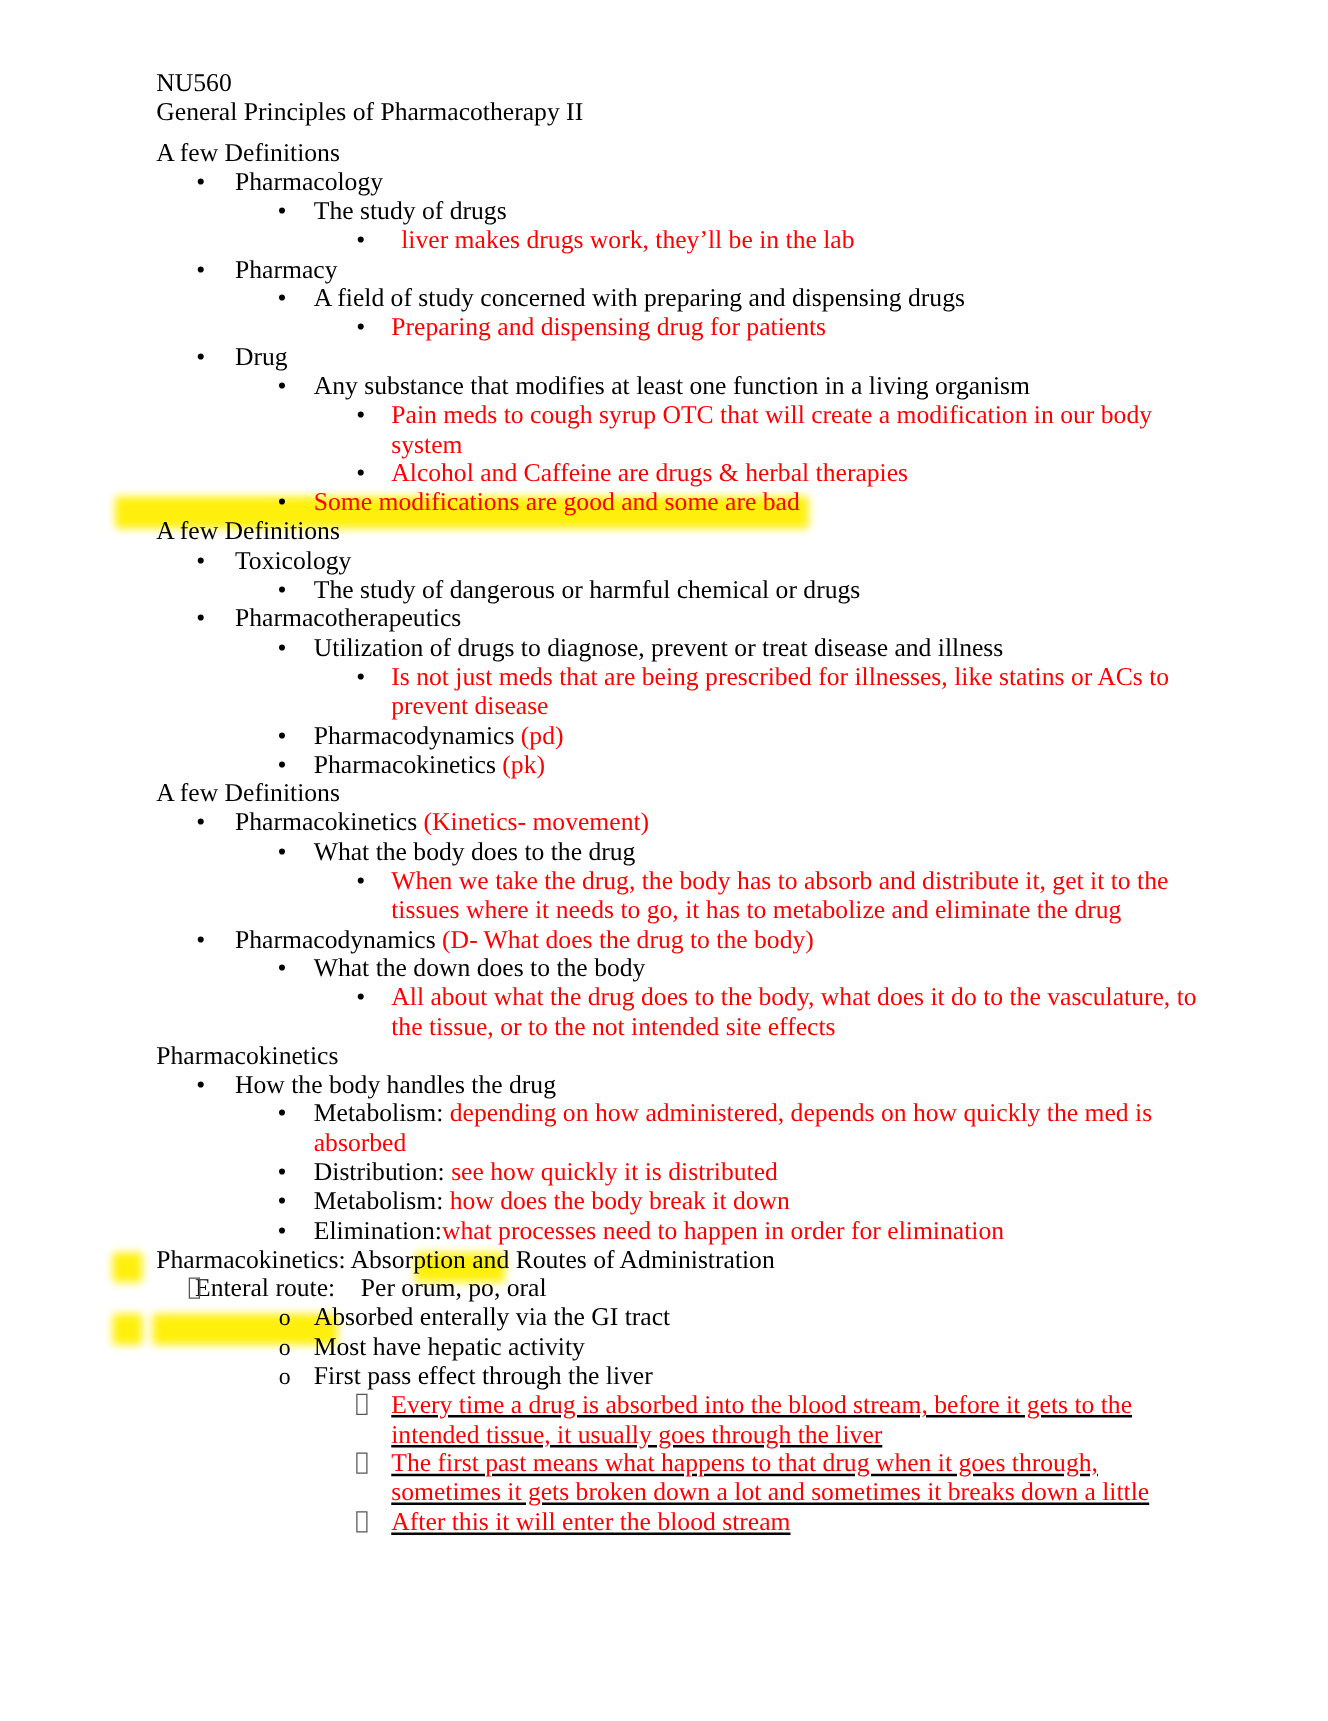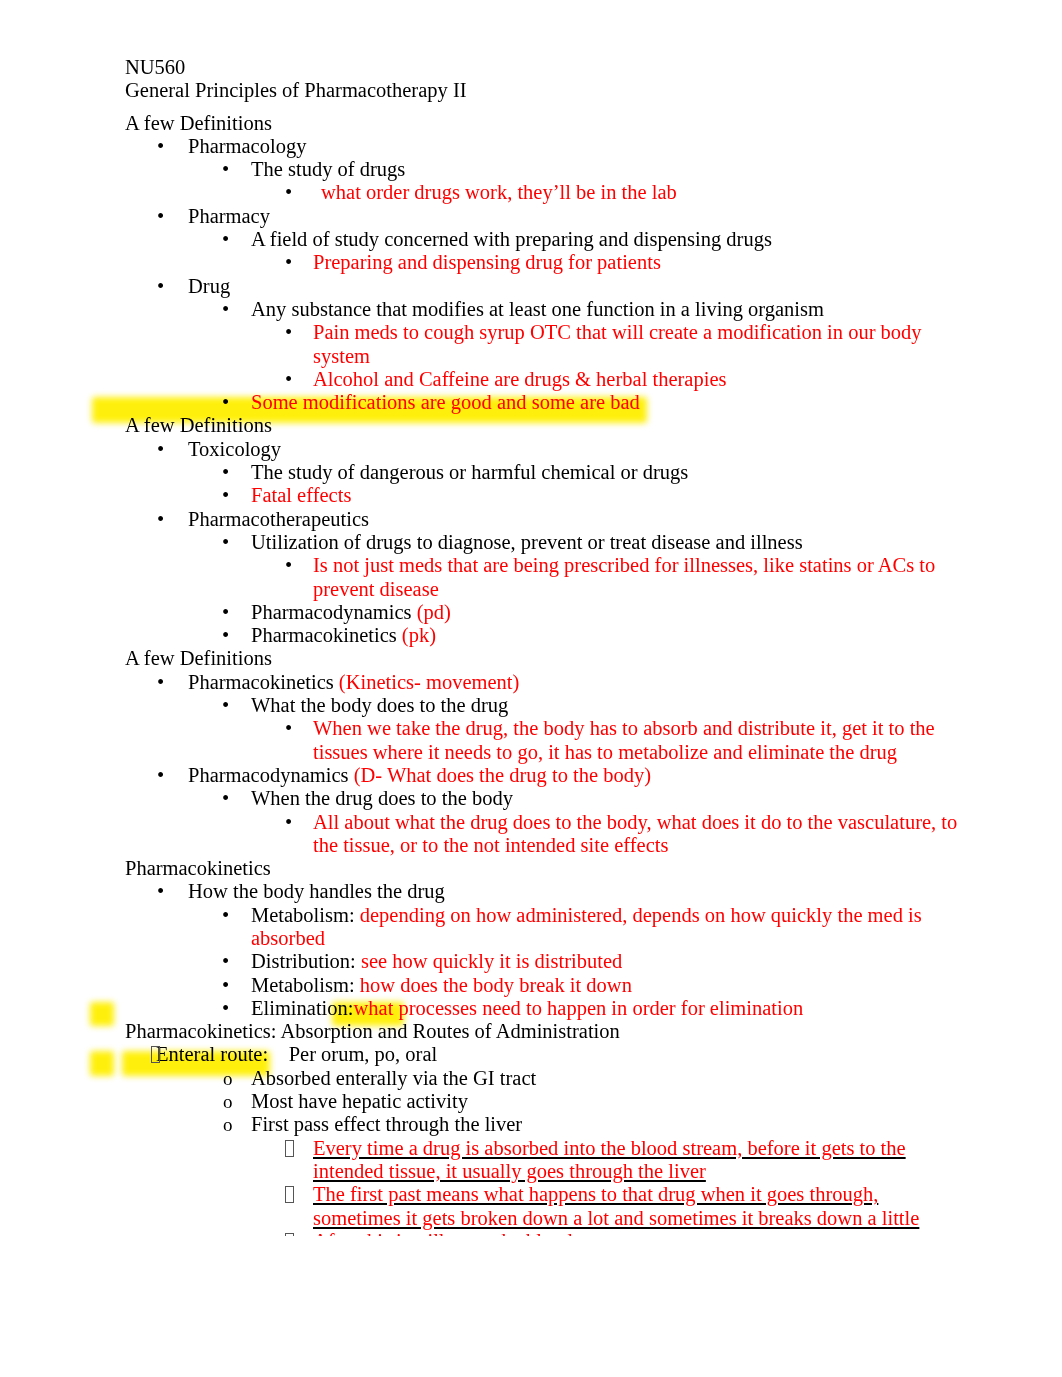--- a/index.html
+++ b/index.html
@@ -146,21 +146,21 @@
     <div class="row l1">
       <span class="bullet dot"></span>
       <span class="txt blk">Pharmacology</span>
     </div>
     <div class="row l2">
       <span class="bullet dot"></span>
       <span class="txt blk">The study of drugs</span>
     </div>
     <div class="row l3">
       <span class="bullet dot"></span>
-      <span class="txt red" style="padding-left:8px;">what order drugs work, they’ll be in the lab</span>
+      <span class="txt red" style="padding-left:8px;">liver makes drugs work, they’ll be in the lab</span>
     </div>
     <div class="row l1">
       <span class="bullet dot"></span>
       <span class="txt blk">Pharmacy</span>
     </div>
     <div class="row l2">
       <span class="bullet dot"></span>
       <span class="txt blk">A field of study concerned with preparing and dispensing drugs</span>
     </div>
     <div class="row l3">
@@ -191,24 +191,20 @@
     <div class="line lvl0">A few Definitions</div>
 
     <div class="row l1">
       <span class="bullet dot"></span>
       <span class="txt blk">Toxicology</span>
     </div>
     <div class="row l2">
       <span class="bullet dot"></span>
       <span class="txt blk">The study of dangerous or harmful chemical or drugs</span>
     </div>
-    <div class="row l2">
-      <span class="bullet dot"></span>
-      <span class="txt red">Fatal effects</span>
-    </div>
     <div class="row l1">
       <span class="bullet dot"></span>
       <span class="txt blk">Pharmacotherapeutics</span>
     </div>
     <div class="row l2">
       <span class="bullet dot"></span>
       <span class="txt blk">Utilization of drugs to diagnose, prevent or treat disease and illness</span>
     </div>
     <div class="row l3">
       <span class="bullet dot"></span>
@@ -236,21 +232,21 @@
     <div class="row l3">
       <span class="bullet dot"></span>
       <span class="txt red">When we take the drug, the body has to absorb and distribute it, get it to the tissues where it needs to go, it has to metabolize and eliminate the drug</span>
     </div>
     <div class="row l1">
       <span class="bullet dot"></span>
       <span class="txt"><span class="blk">Pharmacodynamics </span><span class="red">(D- What does the drug to the body)</span></span>
     </div>
     <div class="row l2">
       <span class="bullet dot"></span>
-      <span class="txt blk">When the drug does to the body</span>
+      <span class="txt blk">What the down does to the body</span>
     </div>
     <div class="row l3">
       <span class="bullet dot"></span>
       <span class="txt red">All about what the drug does to the body, what does it do to the vasculature, to the tissue, or to the not intended site effects</span>
     </div>
 
     <div class="line lvl0">Pharmacokinetics</div>
 
     <div class="row l1">
       <span class="bullet dot"></span>

